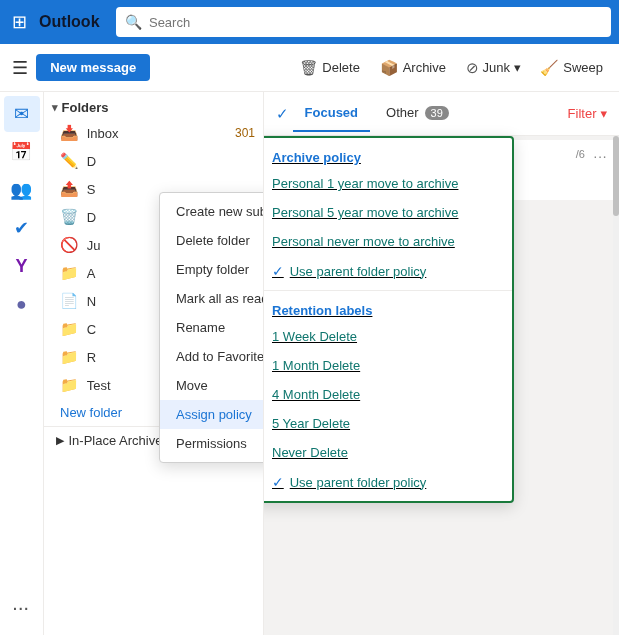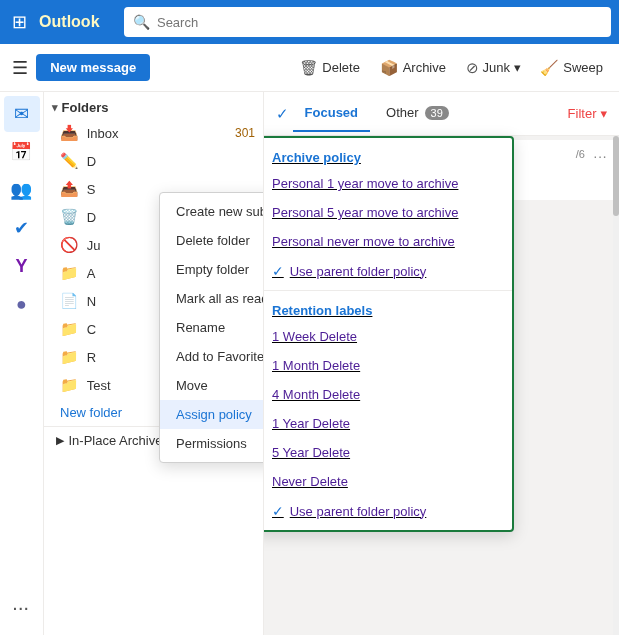--- a/index.html
+++ b/index.html
@@ -8,21 +8,21 @@
     
     .topbar {
       background: #1a74d4;
       display: flex;
       align-items: center;
       height: 44px;
       padding: 0 8px;
       gap: 8px;
     }
     .topbar-grid-icon { color: white; font-size: 18px; cursor: pointer; padding: 4px; }
-    .topbar-title { color: #fef9c3; font-weight: 600; font-size: 16px; margin-right: 16px; }
+    .topbar-title { color: #0f172a; font-weight: 600; font-size: 16px; margin-right: 8px; }
     .search-box {
       display: flex;
       align-items: center;
       background: white;
       border-radius: 4px;
       padding: 4px 10px;
       flex: 1;
       gap: 6px;
       height: 30px;
     }
@@ -284,21 +284,21 @@
     .policy-section-header {
       padding: 8px 16px 4px 16px;
       font-size: 13px;
       font-weight: 600;
       color: #1a74d4;
     }
     .policy-item {
       padding: 7px 16px;
       cursor: pointer;
       font-size: 13px;
-      color: #4c1d95;
+      color: #0f766e;
     }
     .policy-item.checked {
       display: flex;
       align-items: center;
       gap: 6px;
       font-weight: 500;
     }
     .policy-item.checked::before {
       content: '✓';
       color: #1a74d4;
@@ -492,20 +492,19 @@
       <div class="policy-item">Personal 5 year move to archive</div>
       <div class="policy-item">Personal never move to archive</div>
       <div class="policy-item checked">Use parent folder policy</div>
 
       <div class="policy-divider"></div>
 
       <div class="policy-section-header">Retention labels</div>
       <div class="policy-item">1 Week Delete</div>
       <div class="policy-item">1 Month Delete</div>
       <div class="policy-item">4 Month Delete</div>
-      <div class="policy-item">1 Year Delete</div>
       <div class="policy-item">5 Year Delete</div>
       <div class="policy-item">Never Delete</div>
       <div class="policy-item checked">Use parent folder policy</div>
     </div>
 
   </div>
 </div>
 
 </body></html>

